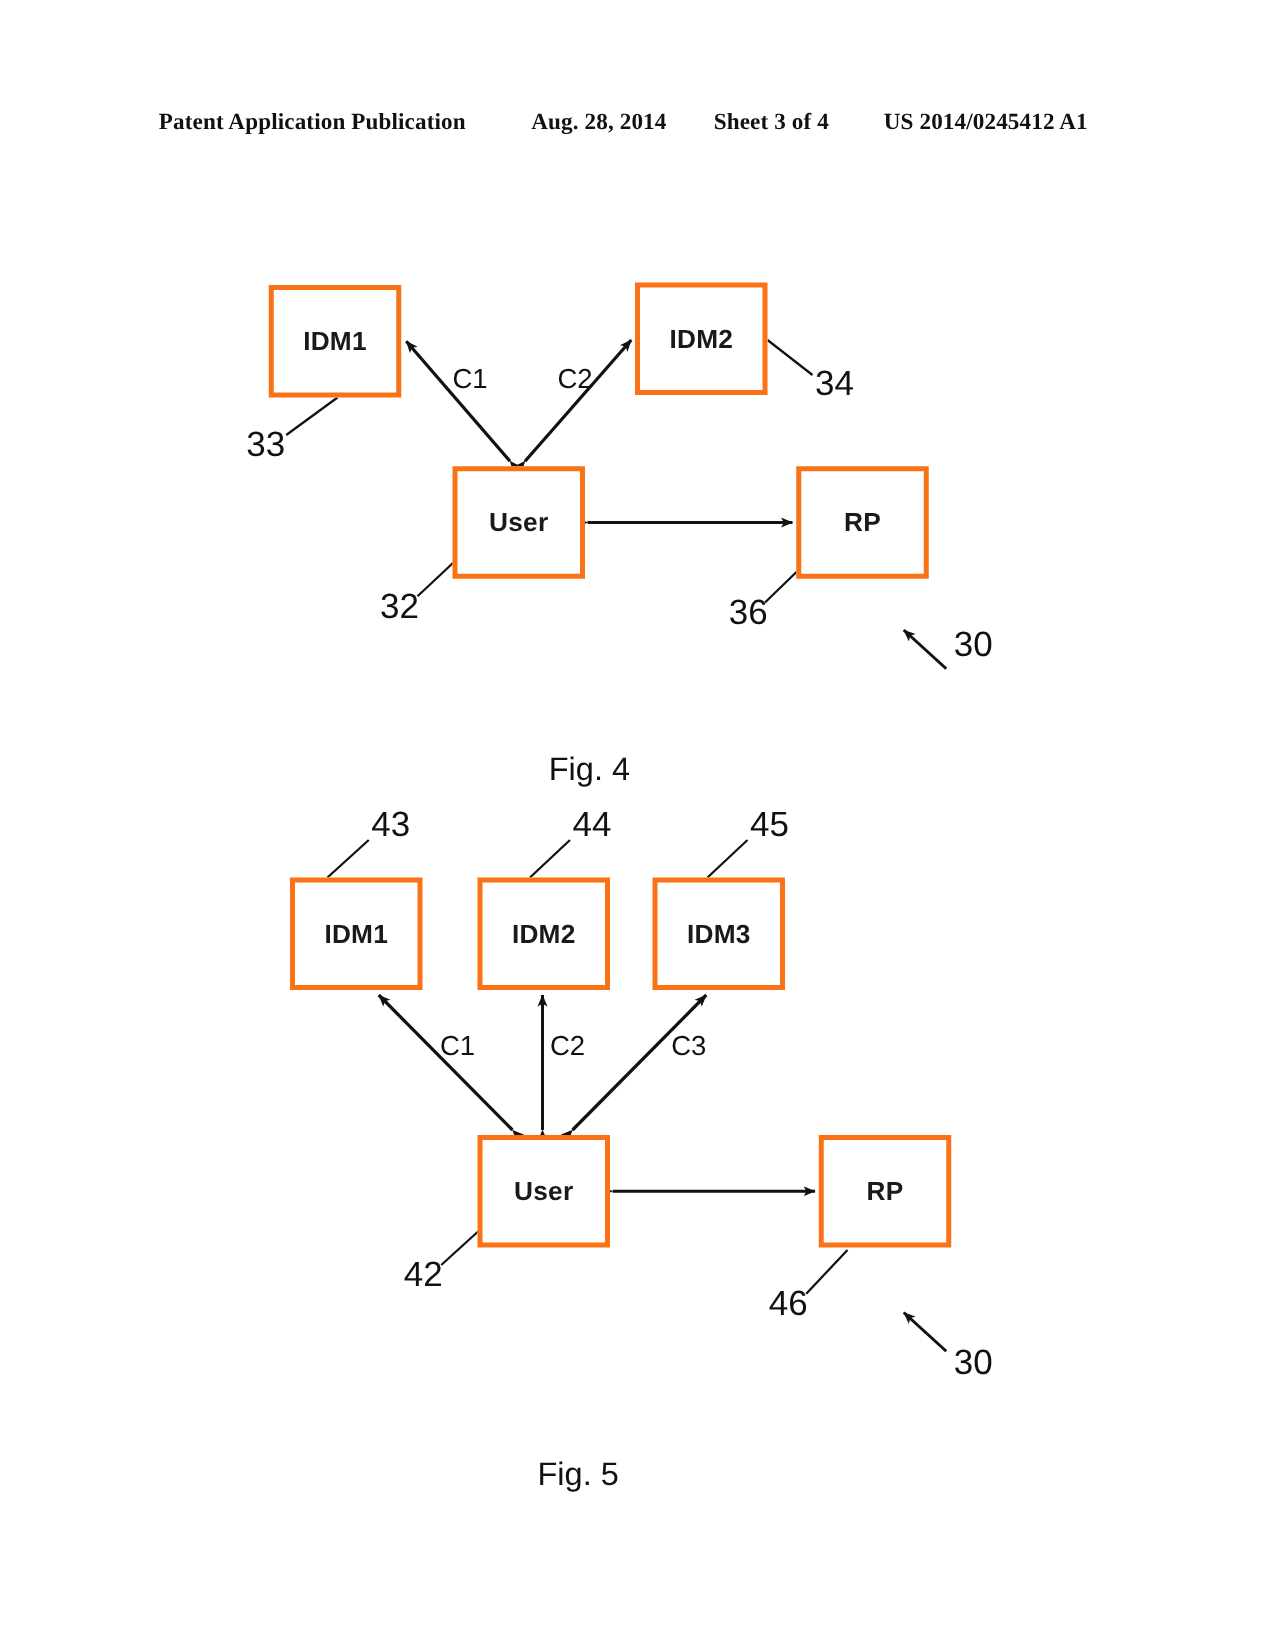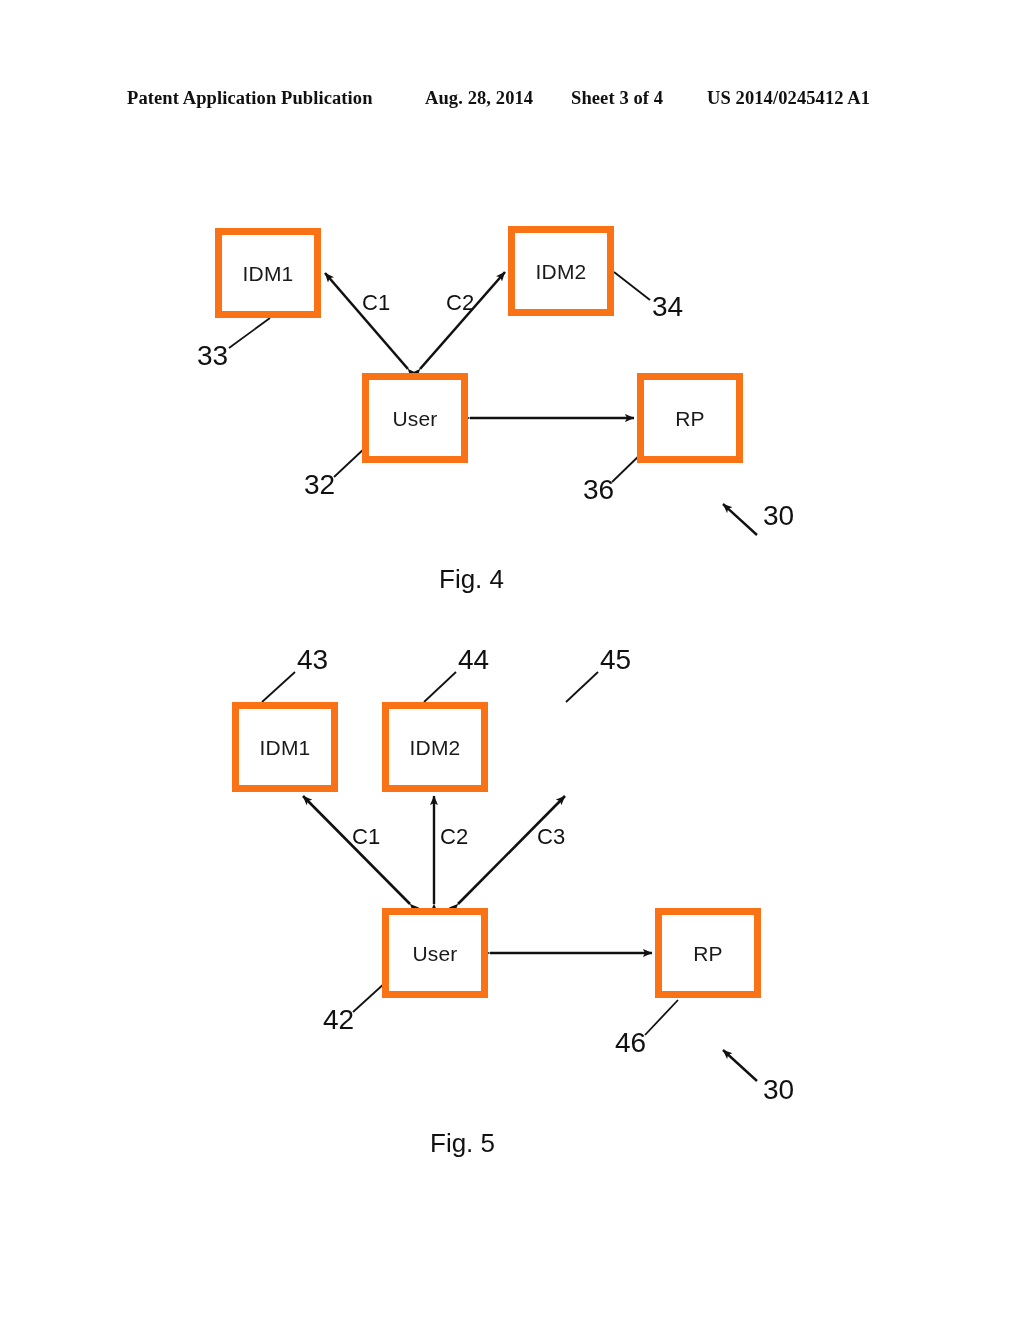--- a/index.html
+++ b/index.html
@@ -51,25 +51,26 @@
     top: 0;
     width: 1024px;
     height: 1320px;
     overflow: visible;
   }
 
   
   .node-box {
     position: absolute;
     box-sizing: border-box;
-    border: 7px solid #f97316;
+    border: 4px solid #f97316;
     background: #ffffff;
     display: flex;
     align-items: center;
     justify-content: center;
+    font-weight: bold;
   }
   .node-label {
     font-family: "Liberation Sans", sans-serif;
     font-size: 21px;
     color: #1a1a1a;
     letter-spacing: 0.2px;
     line-height: 1;
   }
 
   
@@ -89,20 +90,21 @@
     line-height: 1;
     white-space: nowrap;
   }
   .fig-caption {
     position: absolute;
     font-family: "Liberation Sans", sans-serif;
     font-size: 26px;
     color: #111111;
     line-height: 1;
     white-space: nowrap;
+    margin-top: 36px;
   }
 </style>
 </head>
 <body>
 
 <div class="page-header">
   <span class="hdr-pub">Patent Application Publication</span>
   <span class="hdr-date">Aug. 28, 2014</span>
   <span class="hdr-sheet">Sheet 3 of 4</span>
   <span class="hdr-num">US 2014/0245412 A1</span>
@@ -193,20 +195,23 @@
   <div class="ref-num" style="left:297px; top:646px;">43</div>
   <div class="ref-num" style="left:458px; top:646px;">44</div>
   <div class="ref-num" style="left:600px; top:646px;">45</div>
 
   <div class="node-box" style="left:232px; top:702px; width:106px; height:90px;">
     <span class="node-label">IDM1</span>
   </div>
   <div class="node-box" style="left:382px; top:702px; width:106px; height:90px;">
     <span class="node-label">IDM2</span>
   </div>
+  <div class="node-box" style="left:522px; top:702px; width:106px; height:90px;">
+    <span class="node-label">IDM3</span>
+  </div>
 
   <div class="link-label" style="left:352px; top:826px;">C1</div>
   <div class="link-label" style="left:440px; top:826px;">C2</div>
   <div class="link-label" style="left:537px; top:826px;">C3</div>
 
   <div class="node-box" style="left:382px; top:908px; width:106px; height:90px;">
     <span class="node-label">User</span>
   </div>
   <div class="ref-num" style="left:323px; top:1006px;">42</div>
 

